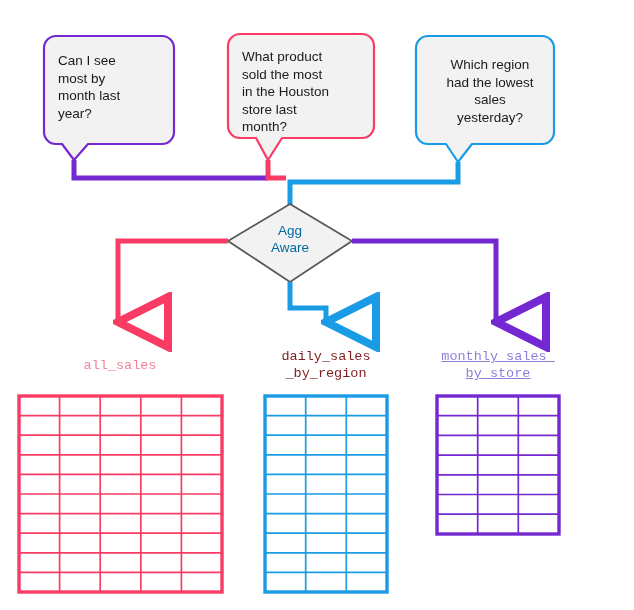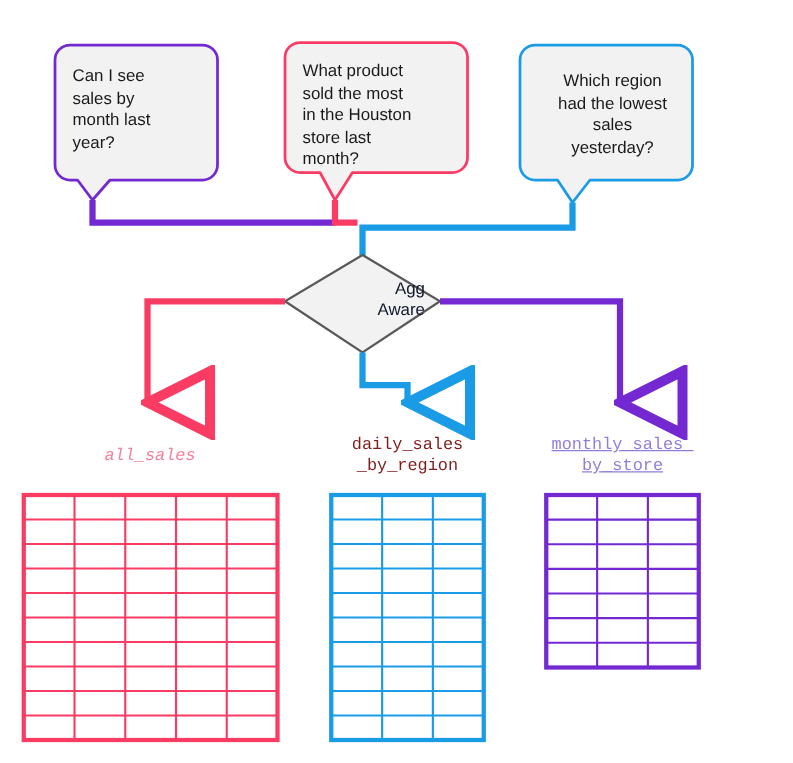--- a/index.html
+++ b/index.html
@@ -28,22 +28,22 @@
     line-height: 17.5px;
     color: #1a1a1a;
     white-space: pre-line;
     letter-spacing: 0px;
   }
   .diamond-text {
     position: absolute;
     font-family: "Liberation Sans", sans-serif;
     font-size: 13.5px;
     line-height: 17px;
-    color: #0f172a;
-    text-align: right;
+    color: #0369a1;
+    text-align: center;
     white-space: pre-line;
   }
   .table-label {
     position: absolute;
     font-family: "Liberation Mono", monospace;
     font-size: 13.5px;
     line-height: 17px;
     text-align: center;
     white-space: pre-line;
   }
@@ -140,37 +140,37 @@
       <line x1="437" y1="435.4" x2="559" y2="435.4"></line>
       <line x1="437" y1="455.1" x2="559" y2="455.1"></line>
       <line x1="437" y1="474.8" x2="559" y2="474.8"></line>
       <line x1="437" y1="494.5" x2="559" y2="494.5"></line>
       <line x1="437" y1="514.2" x2="559" y2="514.2"></line>
     </g>
   </g>
 </svg>
 
 <div class="bubble-text" style="left:58px; top:52px; width:112px;">Can I see
-sales by
+most by
 month last
 year?</div>
 
 <div class="bubble-text" style="left:242px; top:48px; width:128px;">What product
 sold the most
 in the Houston
 store last
 month?</div>
 
 <div class="bubble-text" style="left:430px; top:56px; width:120px;text-align:center;">Which region
 had the lowest
 sales
 yesterday?</div>
 
 <div class="diamond-text" style="left:240px; top:222px; width:100px;">Agg
 Aware</div>
 
-<div class="table-label" style="left:40px; top:357px; width:160px; color:#f5819b;font-style:italic;">all_sales</div>
+<div class="table-label" style="left:40px; top:357px; width:160px; color:#f5819b;">all_sales</div>
 
 <div class="table-label" style="left:246px; top:348px; width:160px; color:#7f1d1d;">daily_sales
 _by_region</div>
 
 <div class="table-label" style="left:418px; top:348px; width:160px; color:#8f7fdb;text-decoration:underline;">monthly_sales_
 by_store</div>
 
 </body></html>

